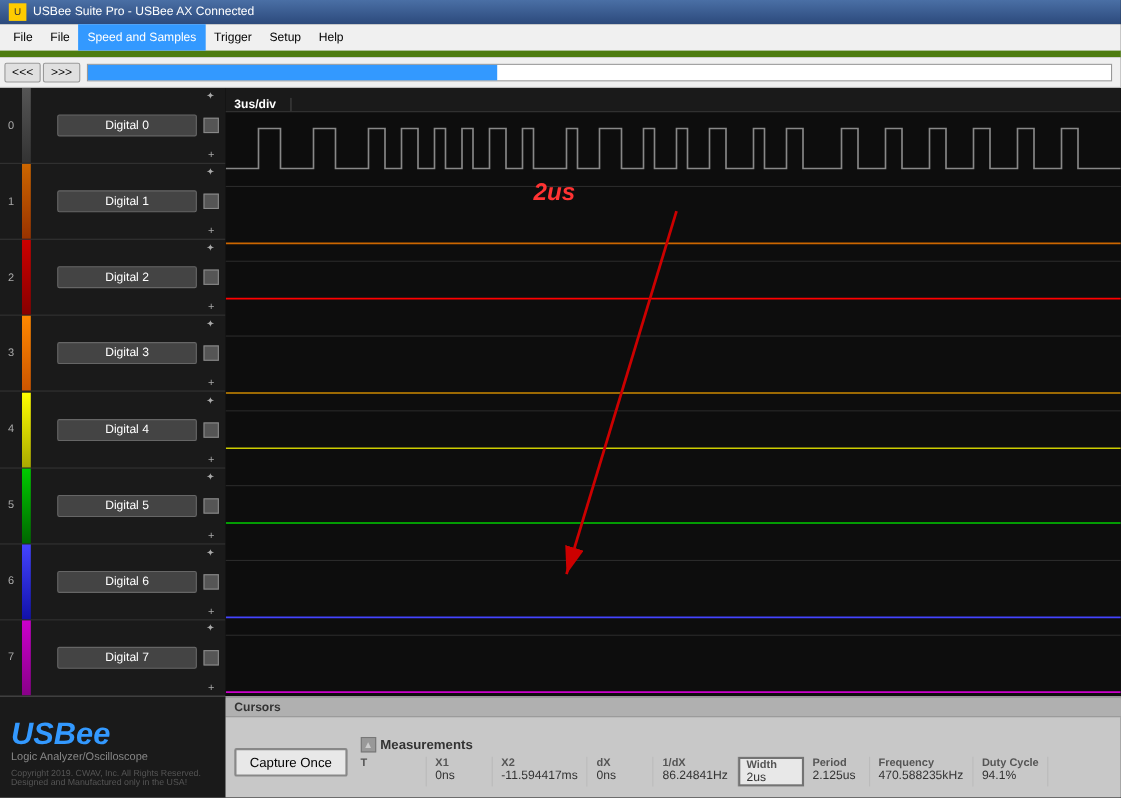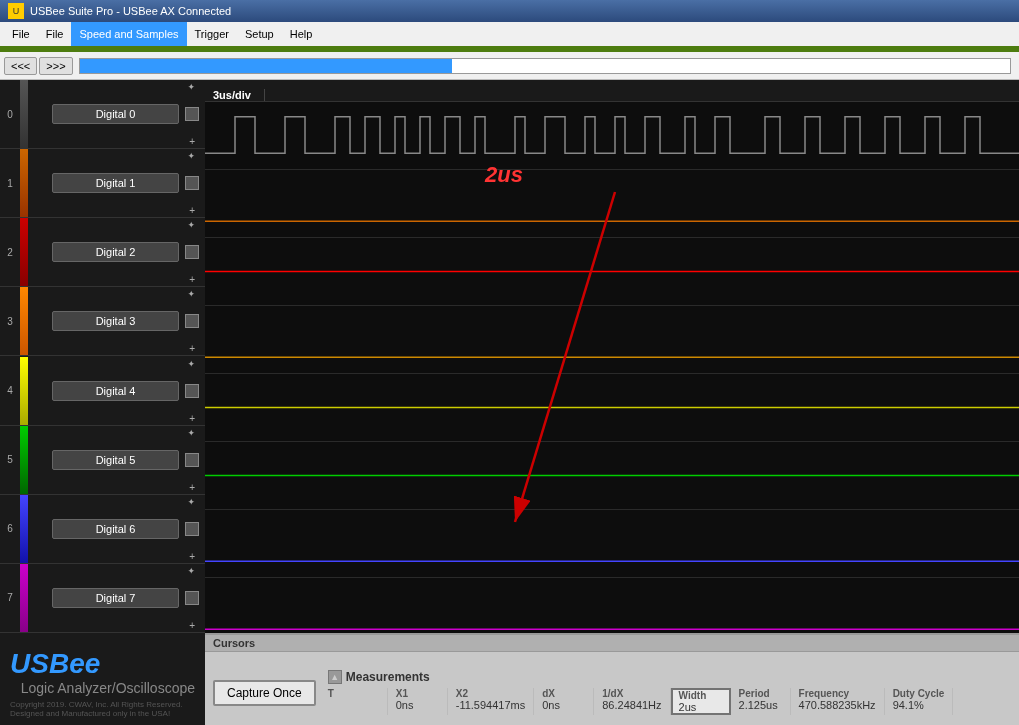--- a/index.html
+++ b/index.html
@@ -321,23 +321,22 @@
       justify-content: center;
     }
     #logo-text {
       font-size: 28px;
       font-weight: bold;
       color: white;
       font-style: italic;
     }
     #logo-text span { color: #3399ff; }
     #logo-subtitle {
-      font-size: 14px;
+      font-size: 10px;
       color: #888;
-      text-align: right;
     }
     #logo-copyright {
       font-size: 8px;
       color: #555;
       margin-top: 4px;
     }
   </style>
 </head>
 <body>
 

